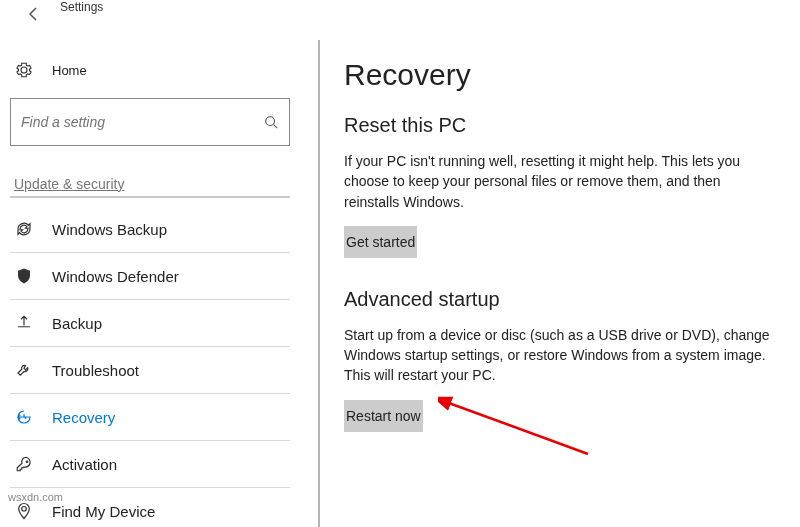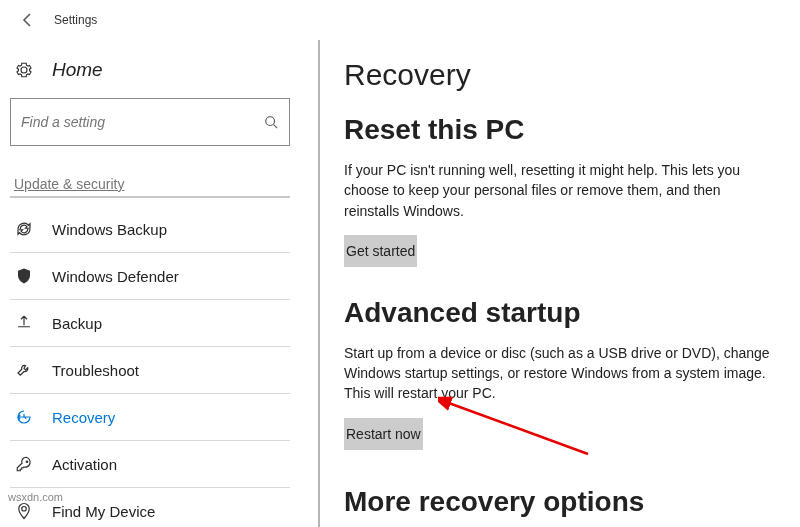--- a/index.html
+++ b/index.html
@@ -1,38 +1,38 @@
 <!DOCTYPE html>
 <html><head>
   <meta charset="utf-8">
   <style>
     * { margin: 0; padding: 0; box-sizing: border-box; font-family: "Segoe UI", Arial, sans-serif; }
     body { width: 800px; height: 527px; background: #fff; overflow: hidden; position: relative; }
-    .header { height: 40px; display: flex; align-items: center; padding-left: 14px; }
+    .header { height: 40px; display: flex; padding-left: 20px; }
     .back-btn { width: 28px; height: 28px; display: flex; align-items: center; justify-content: center; cursor: pointer; font-size: 16px; color: #333; }
     .header-title { margin-left: 12px; font-size: 12px; color: #333; font-weight: 400; }
     .layout { display: flex; height: calc(100% - 40px); }
     .sidebar { width: 300px; padding: 10px 10px 0 10px; }
     .home-row { display: flex; align-items: center; height: 40px; padding-left: 4px; cursor: pointer; }
     .gear { width: 20px; height: 20px; display: flex; align-items: center; justify-content: center; color: #333; }
-    .home-label { margin-left: 18px; font-size: 19px; color: #222; font-style: italic; }
+    .home-label { margin-left: 18px; font-size: 13px; color: #222; }
     .search-wrap { margin-top: 8px; border: 1px solid #888; height: 48px; display: flex; align-items: center; padding: 0 10px; }
     .search-input { flex: 1; border: none; outline: none; font-size: 14px; font-style: italic; color: #666; background: transparent; }
     .search-icon { width: 16px; height: 16px; display: flex; align-items: center; justify-content: center; color: #555; }
     .section-heading { margin-top: 30px; font-size: 14px; color: #777; padding-left: 4px; text-decoration: underline; }
     .divider { border-bottom: 2px solid #c9c9c9; margin-top: 4px; }
     .nav { margin-top: 8px; }
     .nav-item { display: flex; align-items: center; height: 46px; padding-left: 4px; cursor: pointer; }
     .nav-icon { width: 20px; height: 20px; display: flex; align-items: center; justify-content: center; color: #333; }
     .nav-label { margin-left: 18px; font-size: 15px; color: #222; }
     .nav-sep { border-bottom: 1px solid #d8d8d8; }
     .nav-item.active .nav-icon, .nav-item.active .nav-label { color: #0078d7; }
     .content { flex: 1; padding: 18px 24px 0 24px; border-left: 2px solid #b5b5b5; margin-left: 18px; }
     .page-title { font-size: 30px; font-weight: 300; color: #222; margin-bottom: 22px; }
-    .subheading { font-size: 28px; font-weight: 700; color: #222; margin-bottom: 14px; }
+    .subheading { font-size: 20px; font-weight: 400; color: #222; margin-bottom: 14px; }
     .body-text { font-size: 14px; color: #222; line-height: 1.45; margin-bottom: 14px; max-width: 430px; }
     .btn { background: #ccc; border: none; padding: 8px 2px; font-size: 14px; color: #222; cursor: pointer; position: relative; }
     .block { margin-bottom: 30px; }
     .arrow { position: absolute; pointer-events: none; }
     .watermark { position: absolute; bottom: 24px; left: 8px; font-size: 11px; color: #888; }
     svg { display: block; }
   </style>
 </head>
 <body>
 
@@ -140,23 +140,20 @@
       <p class="body-text">If your PC isn't running well, resetting it might help. This lets you choose to keep your personal files or remove them, and then reinstalls Windows.</p>
       <button class="btn">Get started</button>
     </div>
 
     <div class="block">
       <h2 class="subheading">Advanced startup</h2>
       <p class="body-text">Start up from a device or disc (such as a USB drive or DVD), change Windows startup settings, or restore Windows from a system image. This will restart your PC.</p>
       <button class="btn">Restart now</button>
     </div>
 
-    <div class="block" style="margin-top:36px;">
-      <h2 class="subheading">More recovery options</h2>
-    </div>
   </div>
 </div>
 
 <svg class="arrow" style="left:438px; top:394px;" width="160" height="70" viewBox="0 0 160 70">
   <defs>
       <marker id="ah" markerWidth="10" markerHeight="10" refX="2" refY="3" orient="auto">
         <path d="M0,0 L0,6 L8,3 z" fill="#e60000"></path>
       </marker>
     </defs>
   <line x1="150" y1="60" x2="8" y2="8" stroke="#e60000" stroke-width="2.5" marker-end="url(#ah)"></line>

